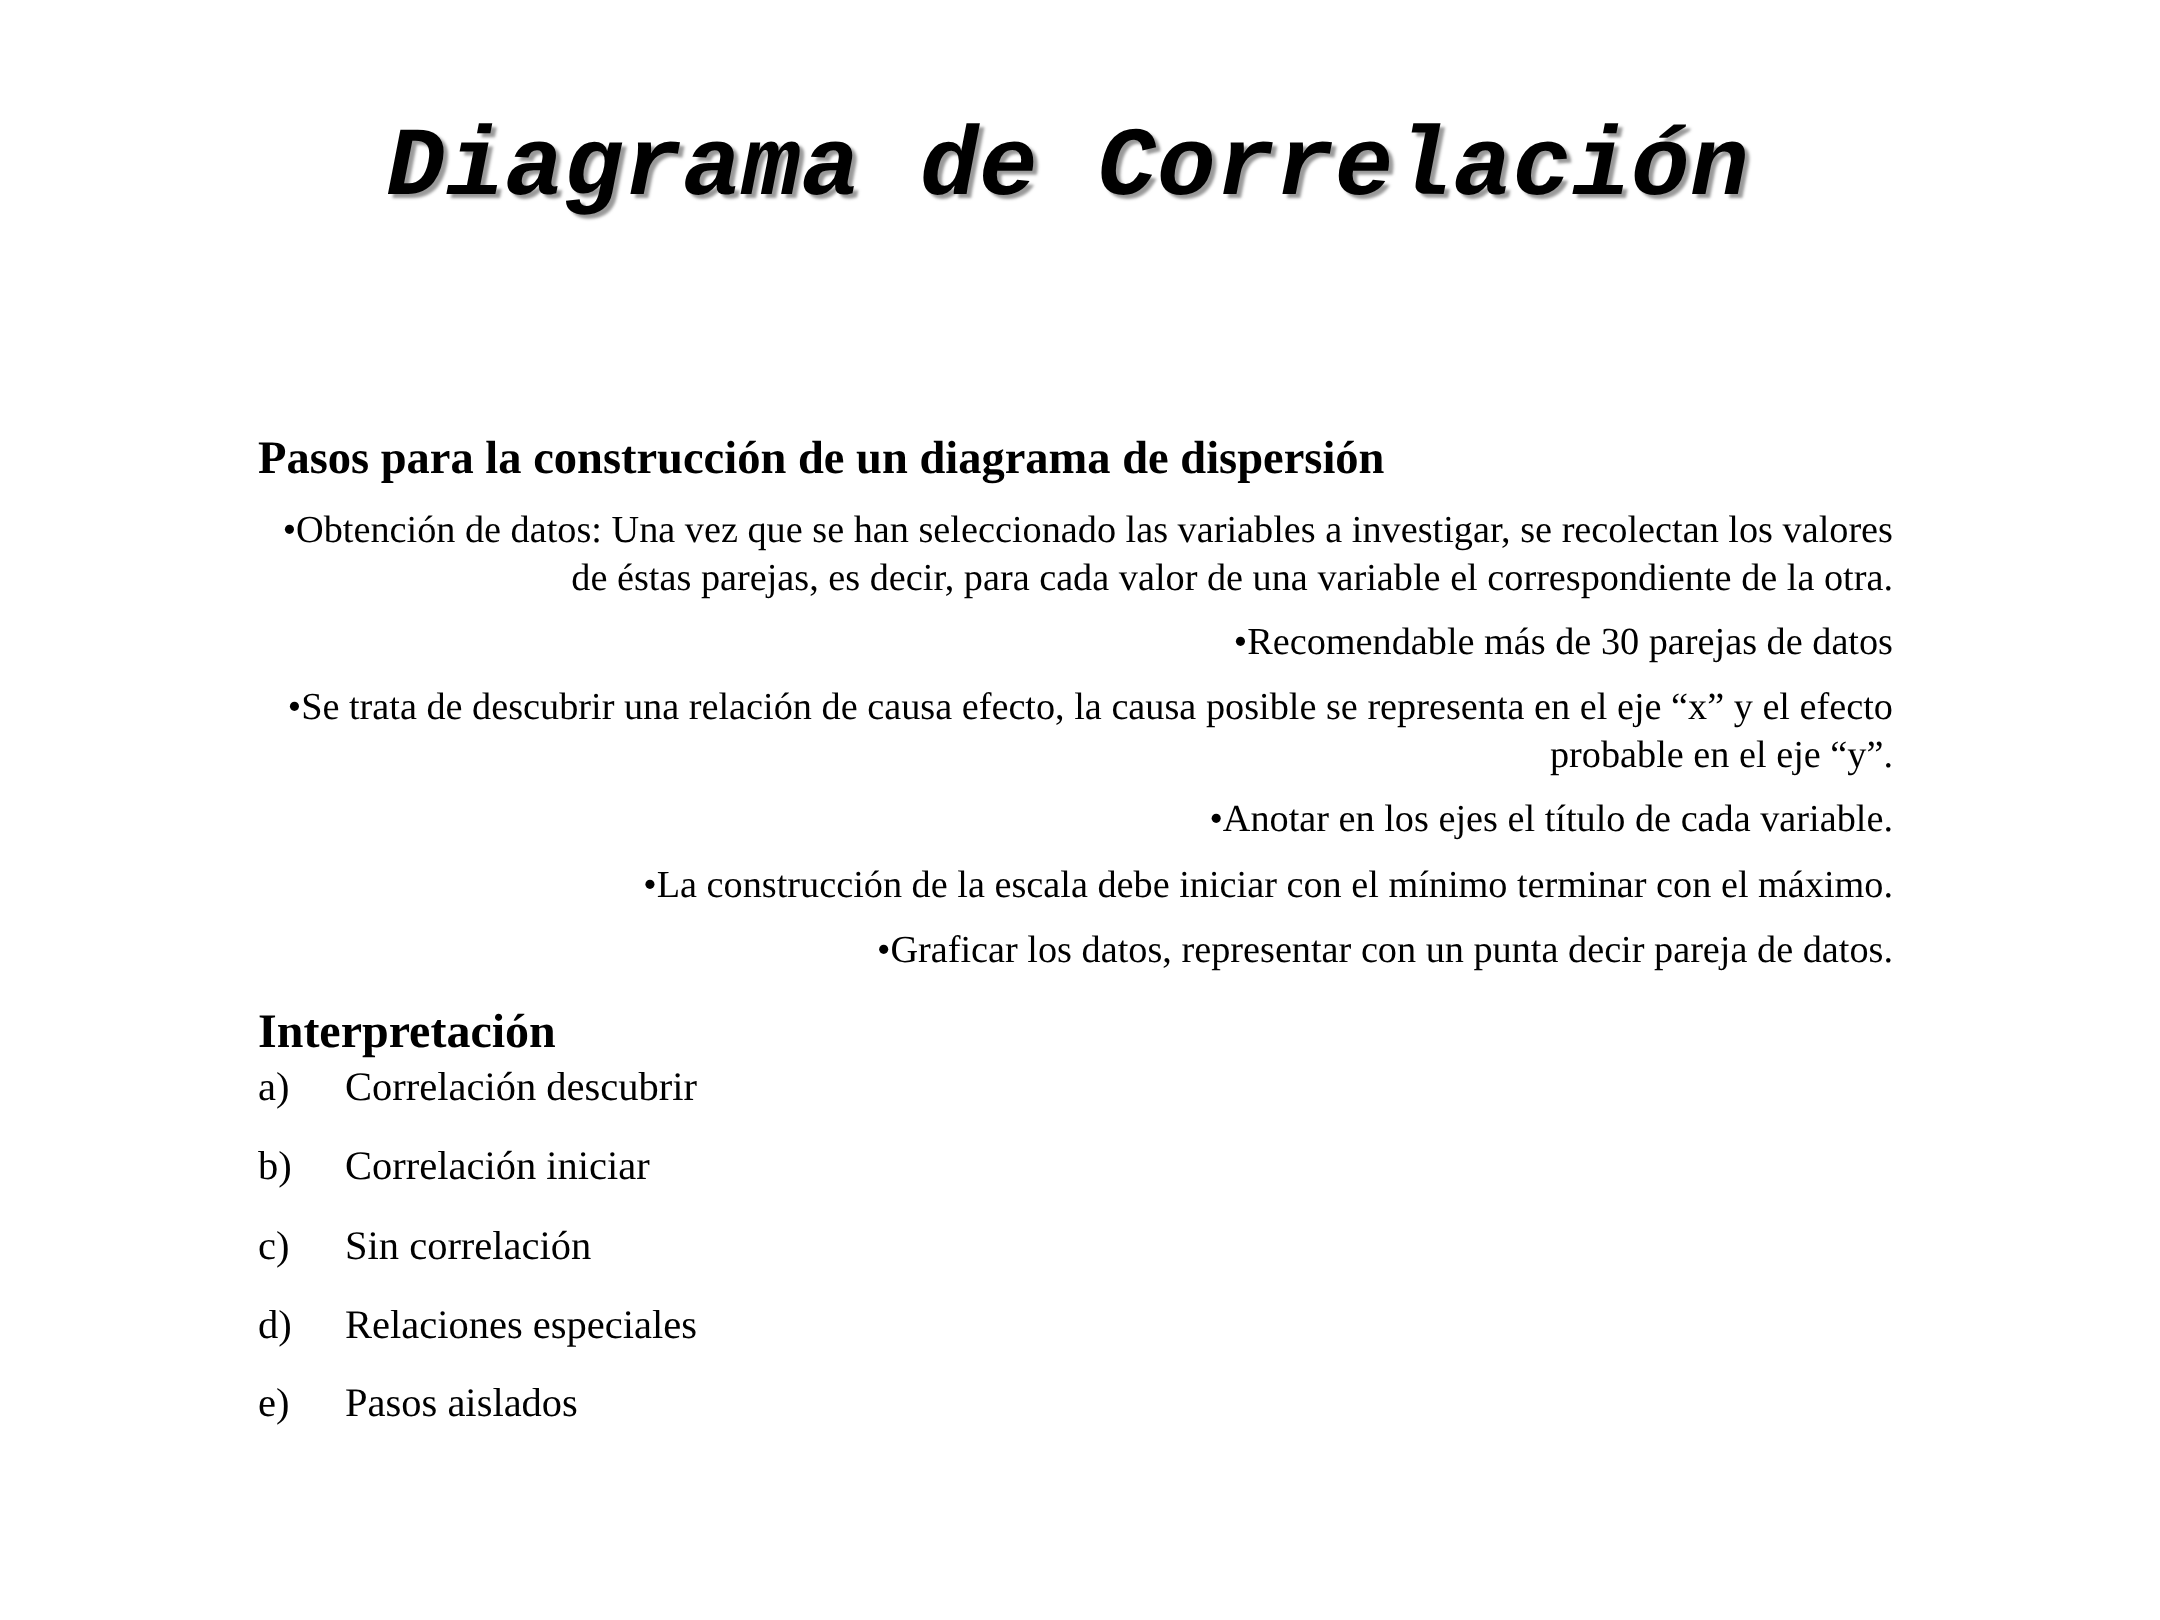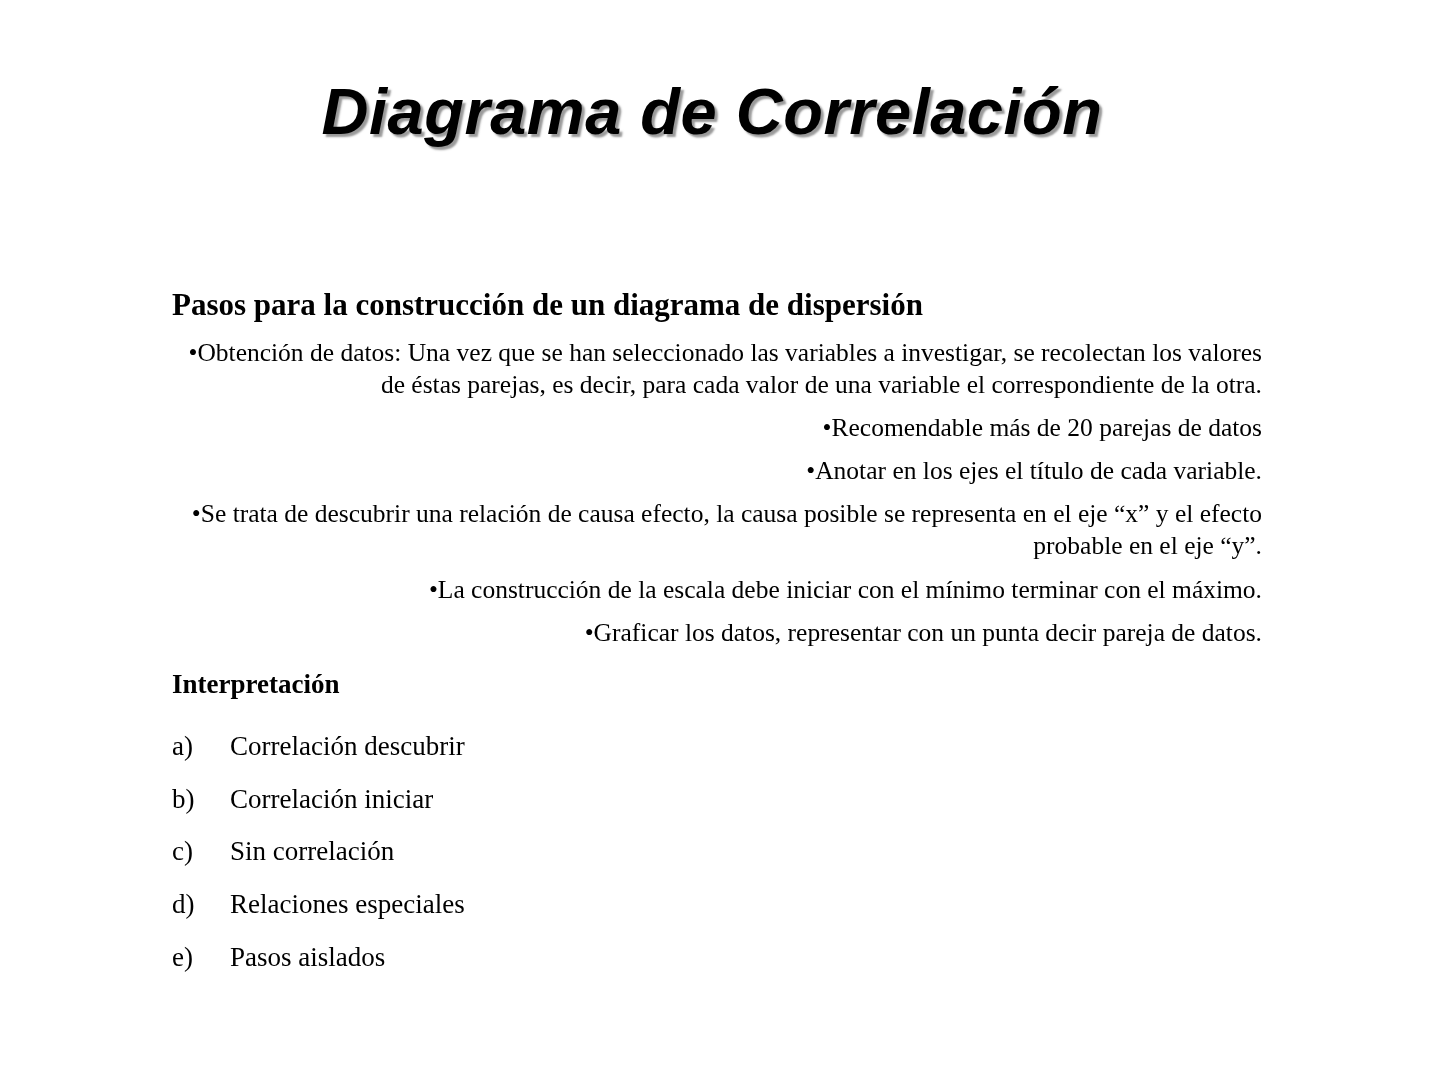--- a/index.html
+++ b/index.html
@@ -15,21 +15,21 @@
     overflow: hidden;
   }
   .slide {
     position: relative;
     width: 1440px;
     height: 1080px;
     box-sizing: border-box;
   }
   .slide-title {
     text-align: center;
-    font-family: Liberation Sans, sans-serif;
+    font-family: Liberation Mono, monospace;
     font-weight: bold;
     font-style: italic;
     font-size: 65px;
     line-height: 1.05;
     letter-spacing: 0.5px;
     margin: 78px 16px 0 0;
     color: #000000;
     text-shadow: 3px 3px 2px rgba(120,120,120,0.75);
   }
   .body-block {
@@ -51,23 +51,23 @@
     line-height: 1.26;
     margin: 0 0 11px 0;
     text-align: right;
   }
   .bullet-p .dot {
     font-size: 25.5px;
   }
   .interpretation-heading {
     font-family: "Liberation Serif", serif;
     font-weight: bold;
-    font-size: 27px;
+    font-size: 32px;
     line-height: 1.3;
-    margin: 18px 0 28px 0;
+    margin: 18px 0 0 0;
   }
   ol.letter-list {
     list-style: none;
     margin: 0;
     padding: 0;
   }
   ol.letter-list li {
     font-family: "Liberation Serif", serif;
     font-size: 27px;
     line-height: 1.25;
@@ -90,25 +90,25 @@
 <div class="slide">
 
   <h1 class="slide-title">Diagrama de Correlación</h1>
 
   <div class="body-block">
 
     <h2 class="section-heading">Pasos para la construcción de un diagrama de dispersión</h2>
 
     <p class="bullet-p"><span class="dot">•</span><span>Obtención de datos: Una vez que se han seleccionado las variables a investigar, se recolectan los valores de éstas parejas, es decir, para cada valor de una variable el correspondiente de la otra.</span></p>
 
-    <p class="bullet-p"><span class="dot">•</span><span>Recomendable más de 20 parejas de datos</span></p>
+    <p class="bullet-p"><span class="dot">•</span><span>Recomendable más de 30 parejas de datos</span></p>
+
+    <p class="bullet-p"><span class="dot">•</span><span>Se trata de descubrir una relación  de causa efecto, la causa posible se representa en el eje “x” y el efecto probable en el eje “y”.</span></p>
 
     <p class="bullet-p"><span class="dot">•</span><span>Anotar en los ejes el título de cada variable.</span></p>
-
-    <p class="bullet-p"><span class="dot">•</span><span>Se trata de descubrir una relación  de causa efecto, la causa posible se representa en el eje “x” y el efecto probable en el eje “y”.</span></p>
 
     <p class="bullet-p"><span class="dot">•</span><span>La construcción de la escala debe iniciar con el mínimo terminar con el máximo.</span></p>
 
     <p class="bullet-p"><span class="dot">•</span><span>Graficar los datos, representar con un punta decir pareja de datos.</span></p>
 
     <h3 class="interpretation-heading">Interpretación</h3>
 
     <ol class="letter-list">
       <li>
         <span class="marker">a)</span>

